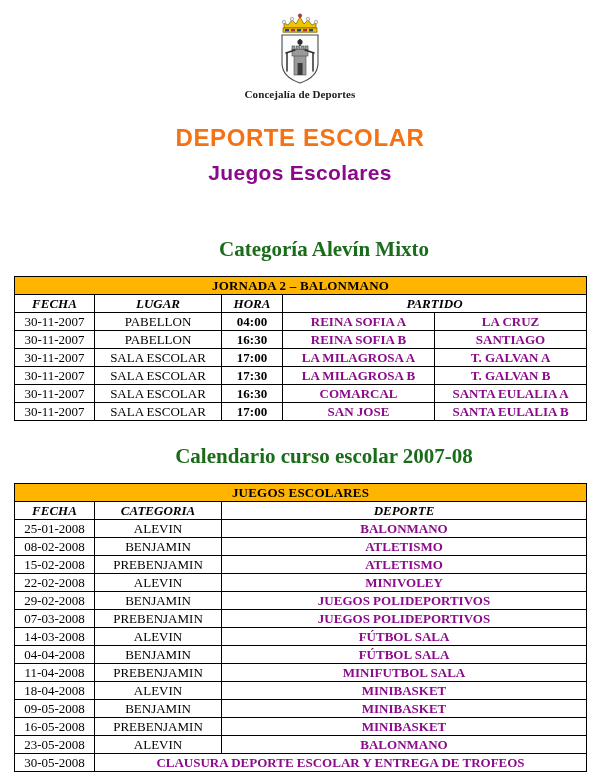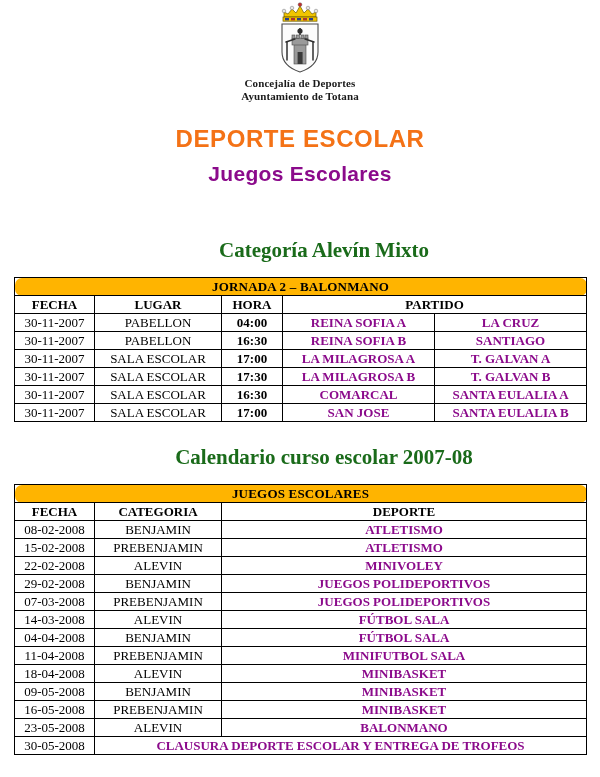--- a/index.html
+++ b/index.html
@@ -17,21 +17,21 @@
   }
   .page {
     width: 600px;
     height: 777px;
     position: relative;
     background: #ffffff;
   }
 
   
   .crest-block {
-    padding-top: 0;
+    padding-top: 11px;
     text-align: center;
   }
   .crest {
     width: 56px;
     height: 74px;
     margin: 0 auto;
     display: block;
   }
   .org-lines {
     margin-top: 3px;
@@ -100,25 +100,25 @@
     font-family: "Liberation Serif", "DejaVu Serif", serif;
   }
   .band {
     background: #ffb400;
     color: #000000;
     font-weight: bold;
     font-size: 13px;
     letter-spacing: 0.2px;
     height: 18px;
     line-height: 18px;
-    border-radius: 7px;
   }
   .colhead {
     font-weight: bold;
     font-size: 13.5px;
+    font-style: italic;
   }
   .date-cell {
     font-weight: normal;
     font-size: 12.5px;
   }
   .plain-cell {
     font-weight: normal;
     font-size: 13px;
   }
   .time-cell {
@@ -194,21 +194,20 @@
         <line x1="15" y1="42" x2="15" y2="60"></line>
         <line x1="41" y1="42" x2="41" y2="60"></line>
       </g>
       <g fill="#2f2f2f">
         <circle cx="28" cy="31" r="2.6"></circle>
         <rect x="27.2" y="28" width="1.6" height="7"></rect>
       </g>
     </svg>
     <div class="org-lines">
       <div>Concejalía de Deportes</div>
-      <div>Ayuntamiento de Totana</div>
     </div>
   </div>
 
   <div class="title-main">DEPORTE ESCOLAR</div>
   <div class="title-sub">Juegos Escolares</div>
 
   <div class="section-heading" id="heading-categoria">Categoría Alevín Mixto</div>
 
   <div class="tbl-wrap" id="table-jornada-wrap">
     <table class="grid">
@@ -287,20 +286,25 @@
       <tbody id="calendario-body">
           <tr>
             <td class="band" colspan="3">JUEGOS ESCOLARES</td>
           </tr>
           <tr>
             <td class="colhead">FECHA</td>
             <td class="colhead">CATEGORIA</td>
             <td class="colhead">DEPORTE</td>
           </tr>
           <tr>
+            <td class="date-cell">25-01-2008</td>
+            <td class="plain-cell">ALEVIN</td>
+            <td class="sport-cell">BALONMANO</td>
+          </tr>
+          <tr>
             <td class="date-cell">08-02-2008</td>
             <td class="plain-cell">BENJAMIN</td>
             <td class="sport-cell">ATLETISMO</td>
           </tr>
           <tr>
             <td class="date-cell">15-02-2008</td>
             <td class="plain-cell">PREBENJAMIN</td>
             <td class="sport-cell">ATLETISMO</td>
           </tr>
           <tr>

